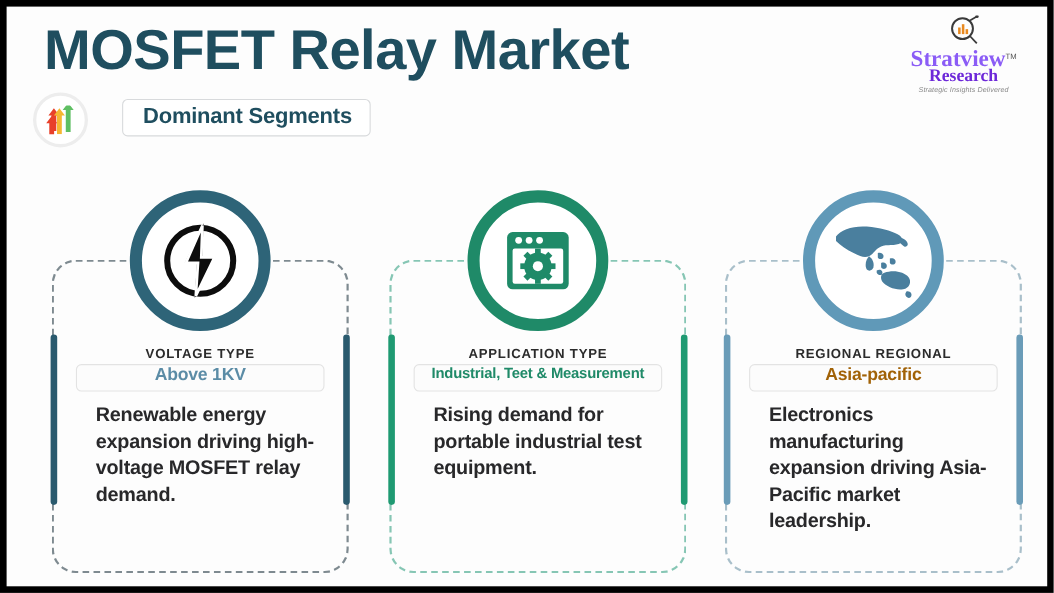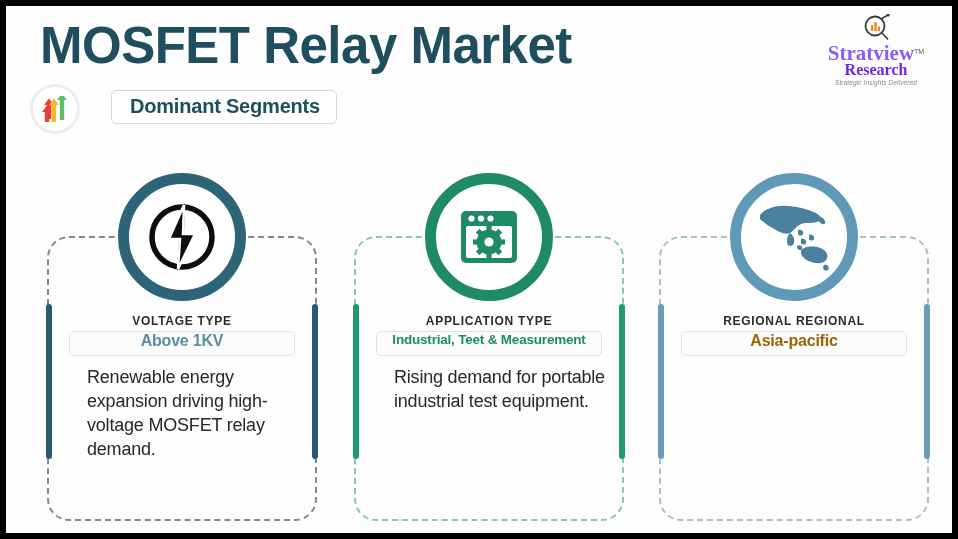--- a/index.html
+++ b/index.html
@@ -199,21 +199,21 @@
   #card-0 .card-pill span { color: #5b8ca6; font-size: 16px; }
   #card-1 .card-pill span { color: #1f8a68; font-size: 13.5px; }
   #card-2 .card-pill span { color: #a16207; font-size: 16px; }
 
   .card-body {
     position: absolute;
     top: 128px;
     left: 38px;
     right: 16px;
     font-size: 18px;
-    font-weight: normal;
+    font-weight: bold;
     line-height: 1.33;
     color: #28282a;
     letter-spacing: -0.2px;
   }
 </style>
 </head>
 <body>
 
 <div id="canvas">
 
@@ -318,15 +318,16 @@
           <path d="M50,49 C58,46 68,48 72,53 C75,57 73,63 67,64 C60,65 52,62 48,57 C46,53 47,50 50,49 Z"></path>
           <path d="M70,66 C73,65 76,68 74,71 C72,73 69,71 69,68 Z"></path>
           <path d="M62,17 C66,17 70,19 71,22 C72,24 70,26 68,25 C65,23 62,20 62,17 Z"></path>
         </g>
       </svg>
     </div>
     <div class="card-kicker">REGIONAL REGIONAL</div>
     <div class="card-pill">
       <span>Asia-pacific</span>
     </div>
+    <div class="card-body">Electronics manufacturing expansion driving Asia-Pacific market leadership.</div>
   </div>
 
 </div>
 
 </body></html>

